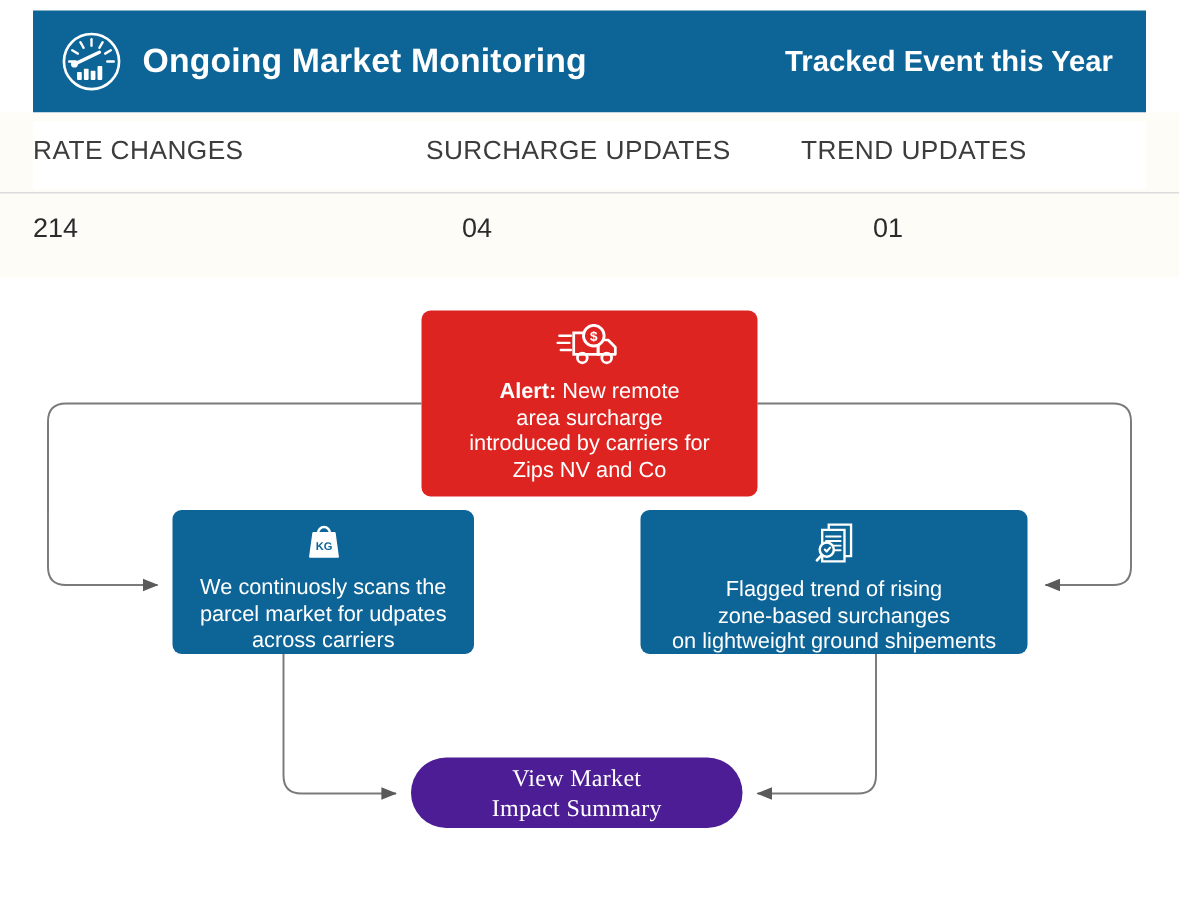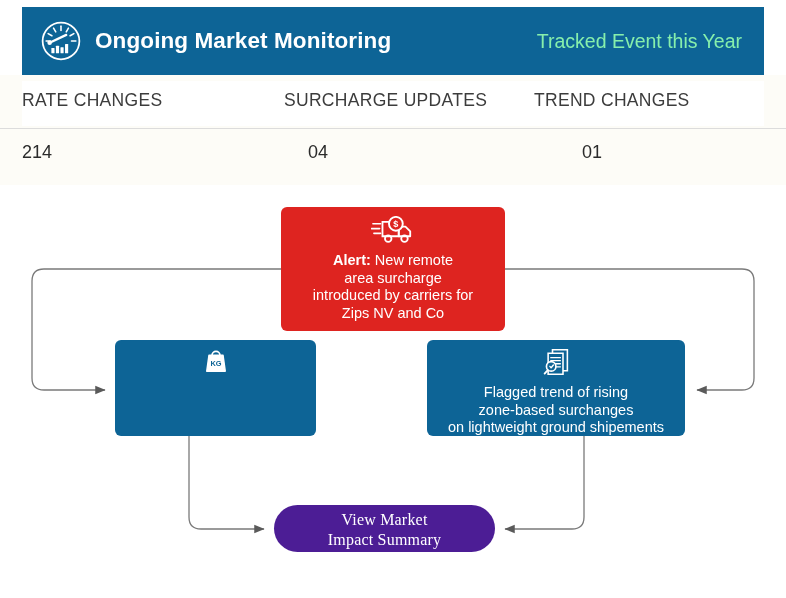--- a/index.html
+++ b/index.html
@@ -47,23 +47,23 @@
     margin-right: 13px;
   }
   .header-title {
     color: #ffffff;
     font-size: 22.5px;
     font-weight: bold;
     letter-spacing: .1px;
     white-space: nowrap;
   }
   .header-right {
-    color: #86efac;
+    color: #ffffff;
     font-size: 19.5px;
-    font-weight: normal;
+    font-weight: bold;
     white-space: nowrap;
     flex: 0 0 auto;
   }
 
   
   .stats-band {
     position: absolute;
     left: 0;
     top: 75px;
     width: 786px;
@@ -245,21 +245,21 @@
   </div>
 
   <div class="stats-headers">
     <div class="stat-col c1">
       <span class="stat-label">RATE CHANGES</span>
     </div>
     <div class="stat-col c2">
       <span class="stat-label">SURCHARGE UPDATES</span>
     </div>
     <div class="stat-col c3">
-      <span class="stat-label">TREND CHANGES</span>
+      <span class="stat-label">TREND UPDATES</span>
     </div>
   </div>
 
   <div class="stats-divider"></div>
 
   <div class="stats-values">
     <div class="stat-col c1">
       <span class="stat-value">214</span>
     </div>
     <div class="stat-col c2">
@@ -314,20 +314,23 @@
     </div>
 
     <div class="node node-blue node-scan">
       <span class="node-icon">
         <svg viewBox="0 0 34 30" width="30" height="27" aria-hidden="true">
           <path d="M12.5 8 a4.5 4.5 0 0 1 9 0" fill="none" stroke="#ffffff" stroke-width="1.9"></path>
           <path d="M9 8 H25 L27.5 26 H6.5 Z" fill="#ffffff" stroke="#ffffff" stroke-width="1.6" stroke-linejoin="round"></path>
           <text x="17" y="20.5" font-family="Liberation Sans, sans-serif" font-size="8.4" font-weight="bold" fill="#0d6496" text-anchor="middle">KG</text>
         </svg>
       </span>
+      <div class="node-text">We continuosly scans the
+parcel market for udpates
+across carriers</div>
     </div>
 
     <div class="node node-blue node-flag">
       <span class="node-icon">
         <svg viewBox="0 0 34 32" width="30" height="28" aria-hidden="true">
           <path d="M13 2 H30 V26 H13 Z" fill="none" stroke="#ffffff" stroke-width="1.8"></path>
           <path d="M8 6 H25 V30 H8 Z" fill="#0d6496" stroke="#ffffff" stroke-width="1.8"></path>
           <g stroke="#ffffff" stroke-width="1.5" stroke-linecap="round">
             <line x1="11" y1="11" x2="22" y2="11"></line>
             <line x1="11" y1="14.5" x2="22" y2="14.5"></line>

